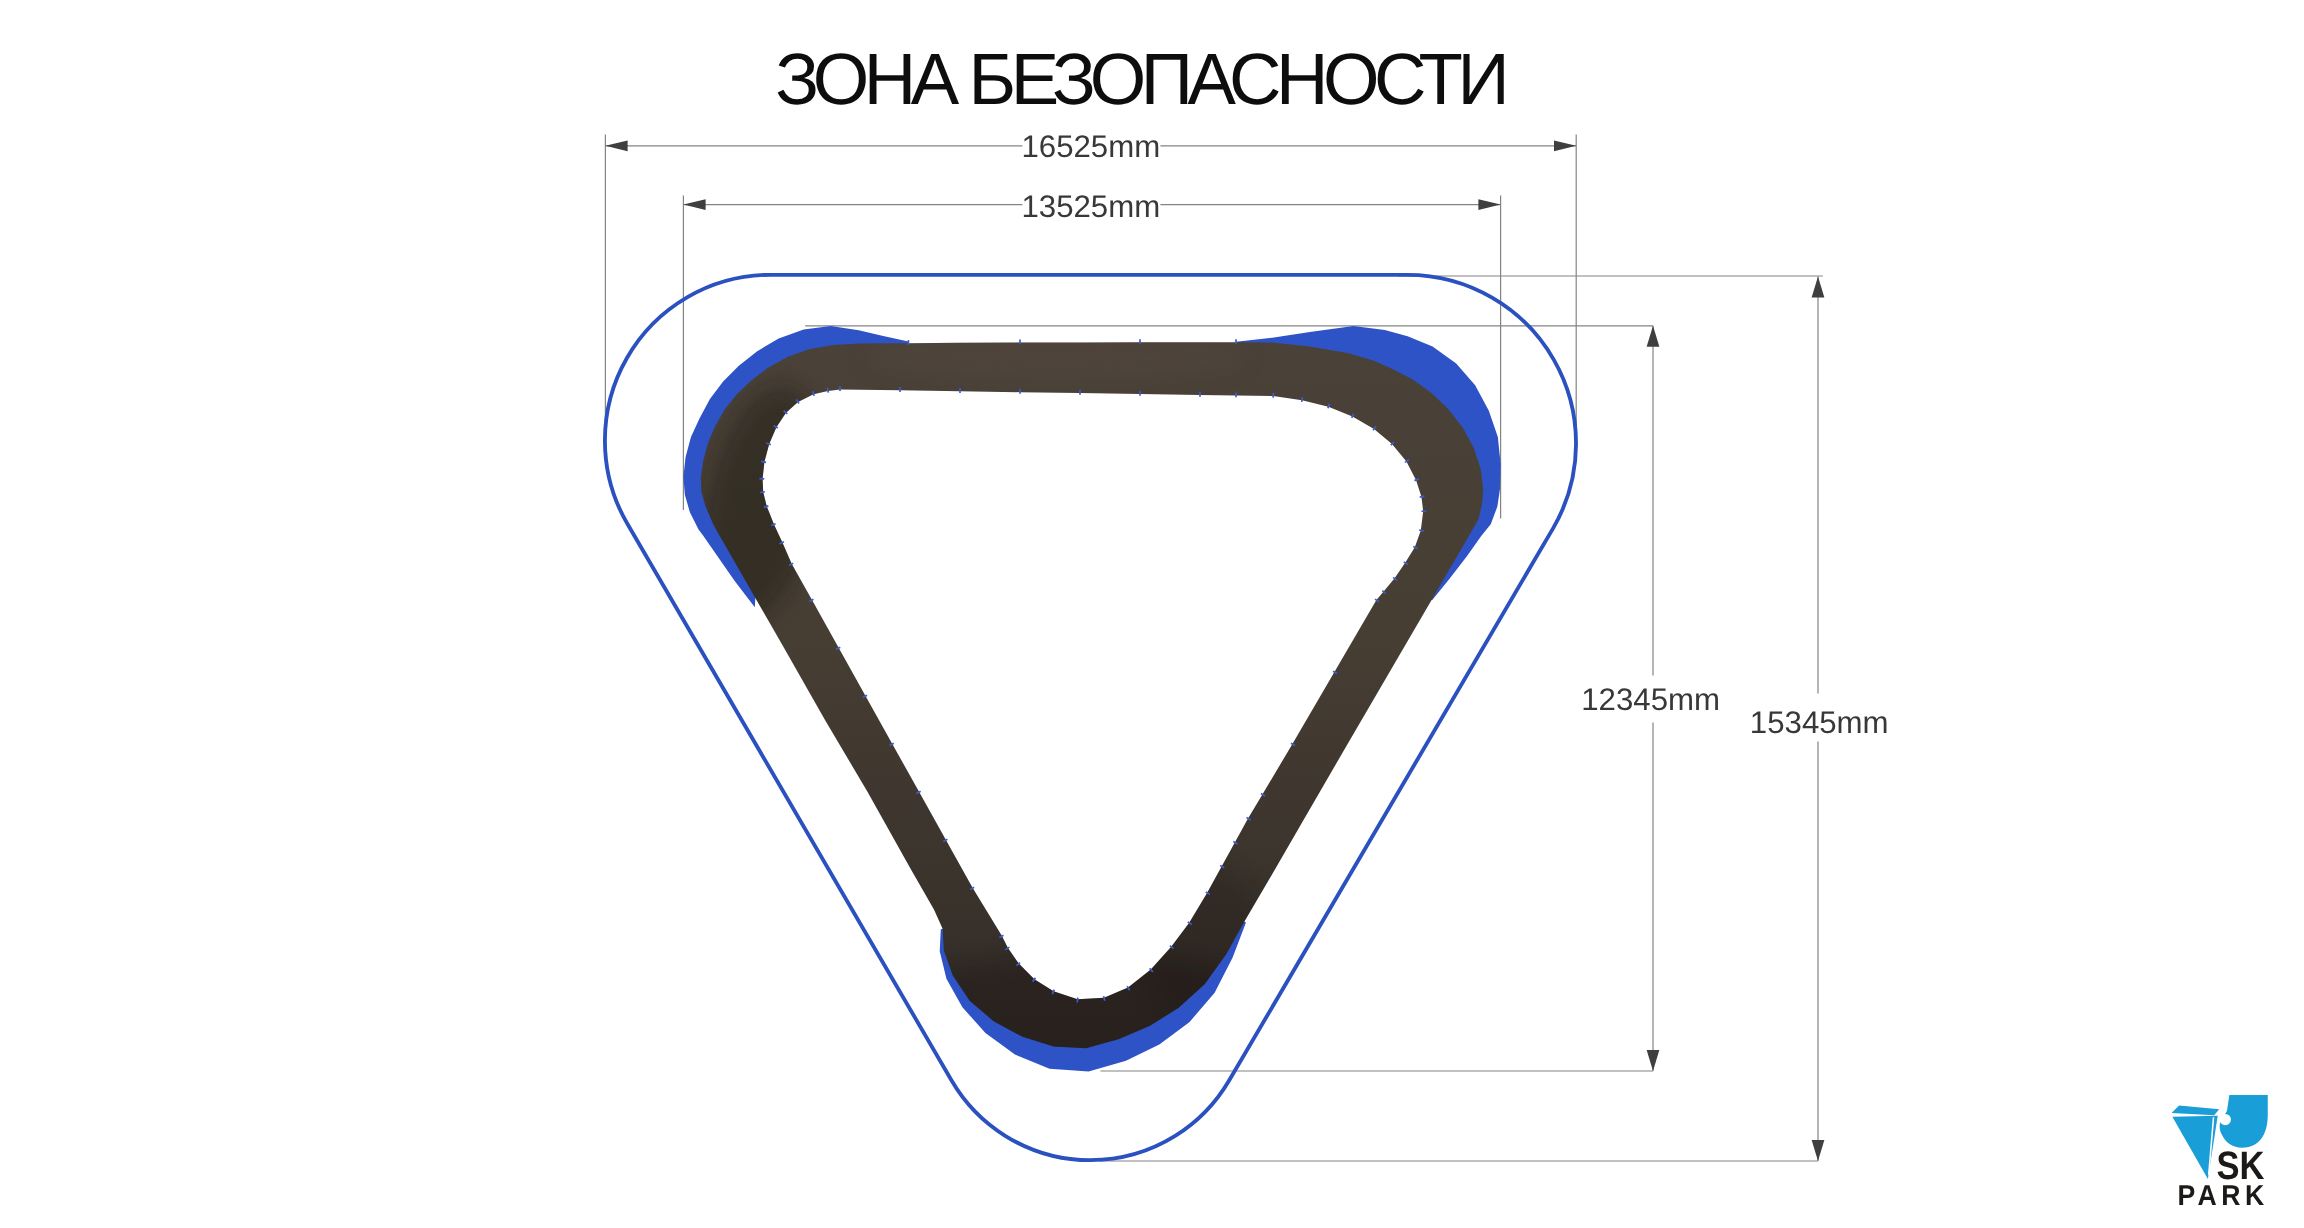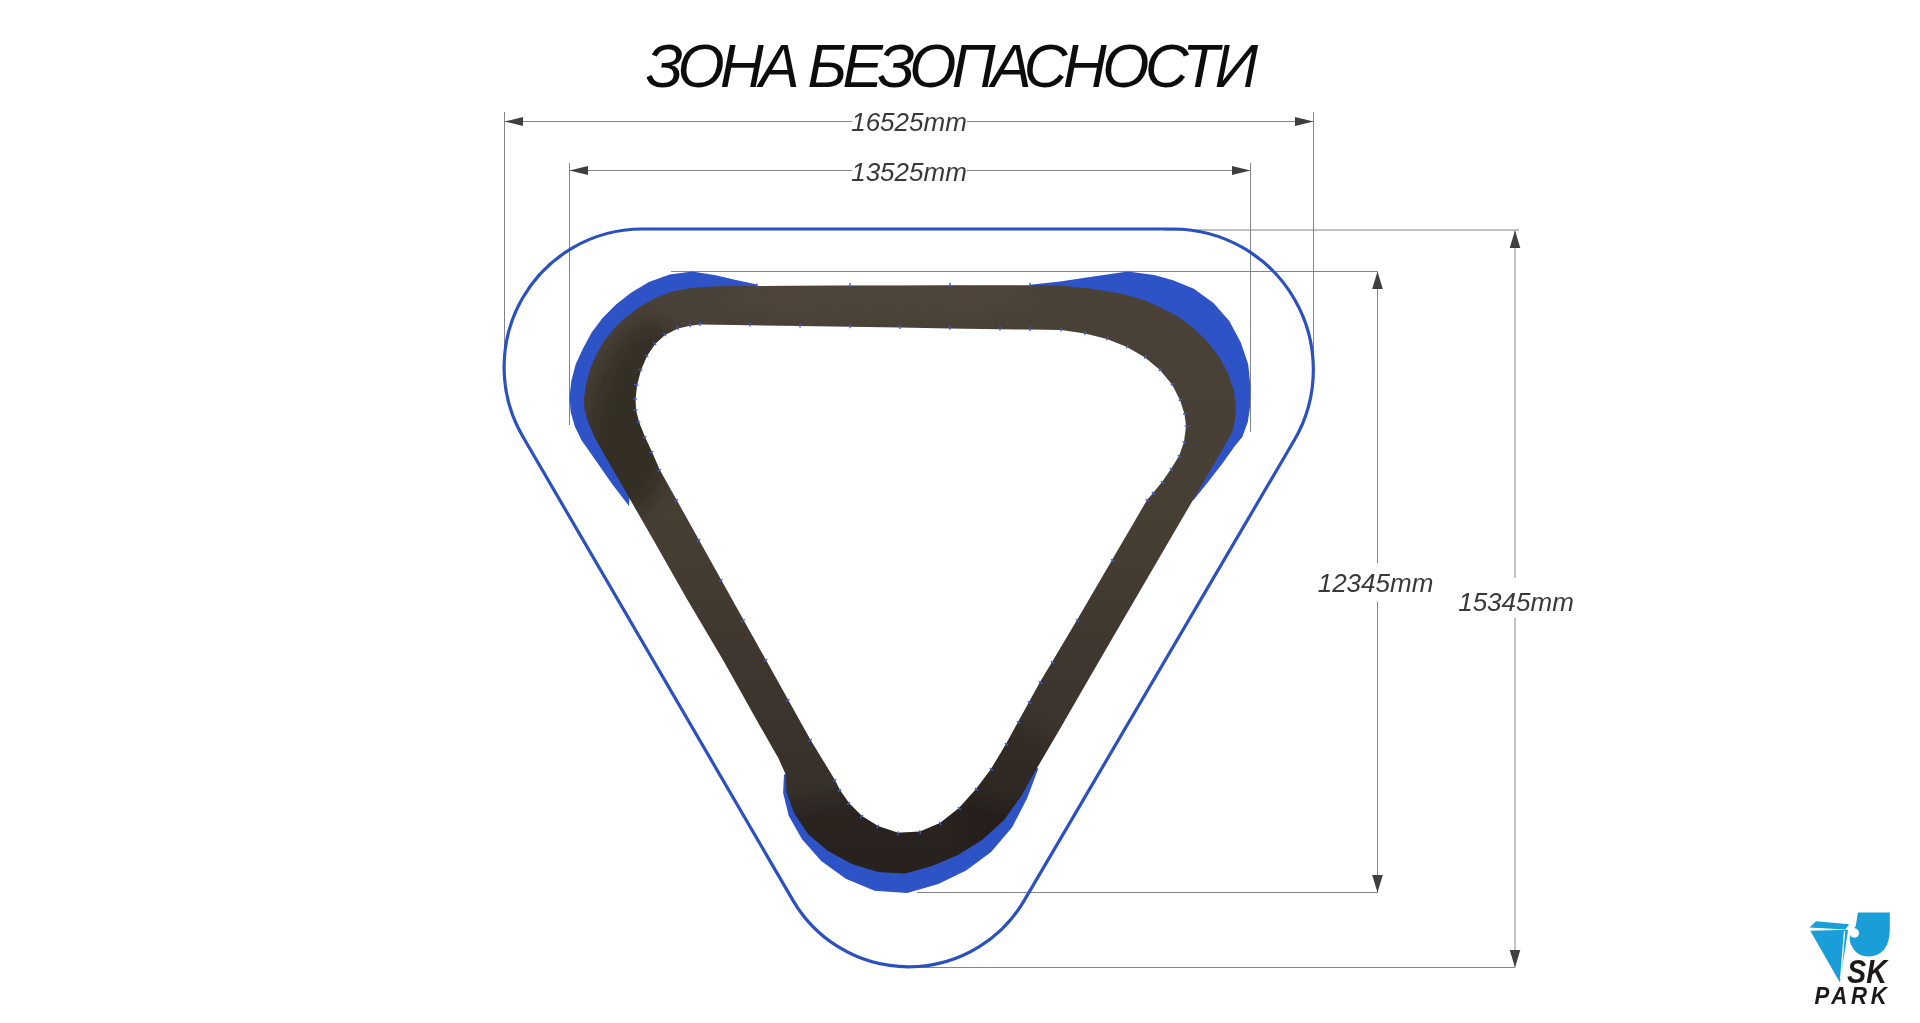--- a/index.html
+++ b/index.html
@@ -1,16 +1,16 @@
 <!DOCTYPE html>
 <html><head>
 <meta charset="utf-8">
 <style>
   html,body{margin:0;padding:0;background:#ffffff;}
-  .wrap{width:1920px;height:1023px;position:relative;overflow:hidden;font-family:"Liberation Sans",sans-serif;font-style:italic;}
+  .wrap{width:1920px;height:1023px;position:relative;overflow:hidden;font-family:"Liberation Sans",sans-serif;}
   svg{position:absolute;left:0;top:0;}
 </style>
 </head>
 <body>
 <div class="wrap">
 <svg width="1920" height="1023" viewBox="0 0 1920 1023">
   <defs>
     <linearGradient id="trackg" x1="0" y1="280" x2="0" y2="895" gradientUnits="userSpaceOnUse">
       <stop offset="0" stop-color="#4a4138"></stop>
       <stop offset="0.42" stop-color="#463d33"></stop>

